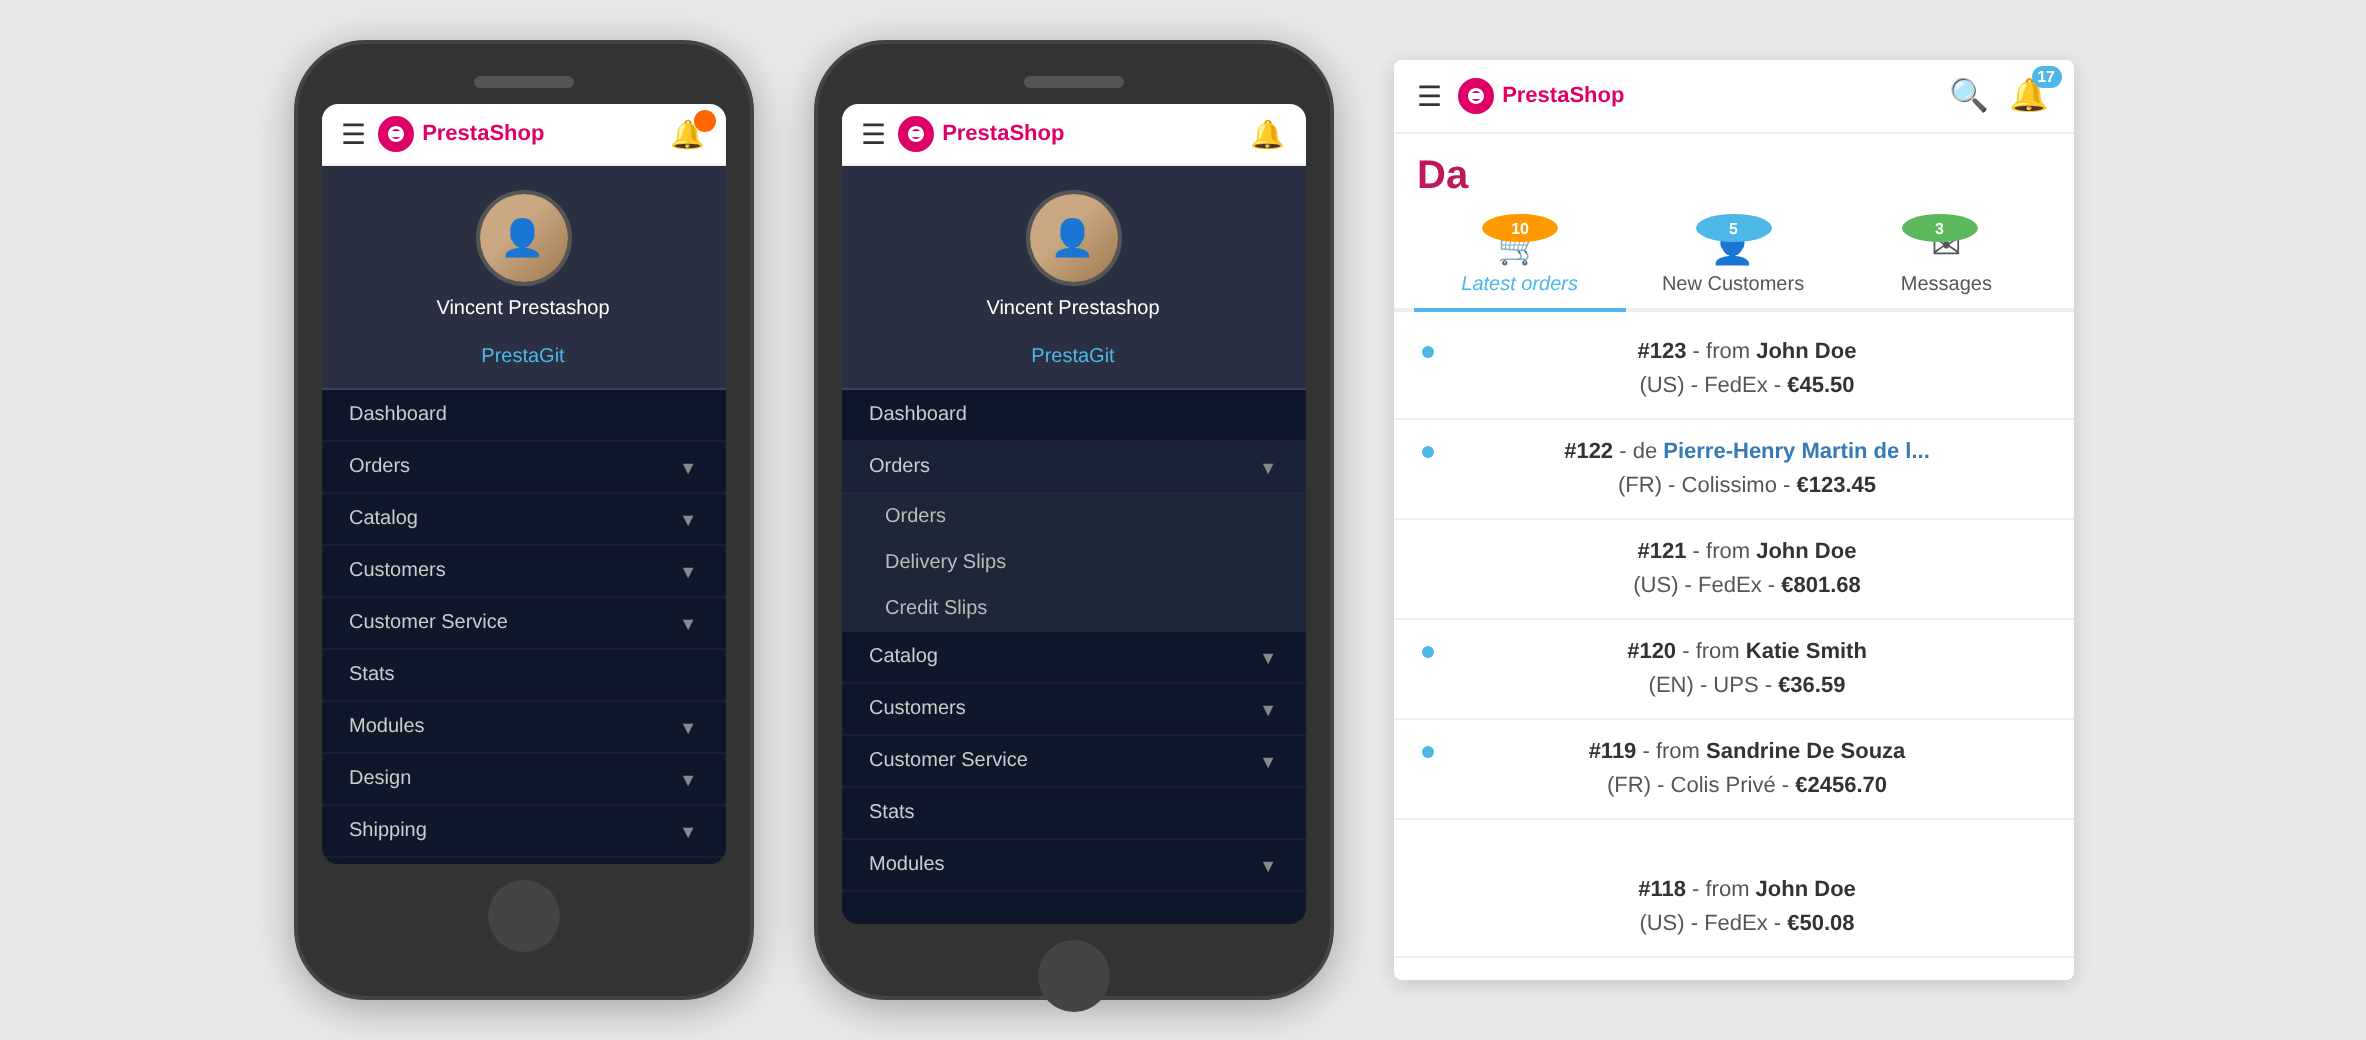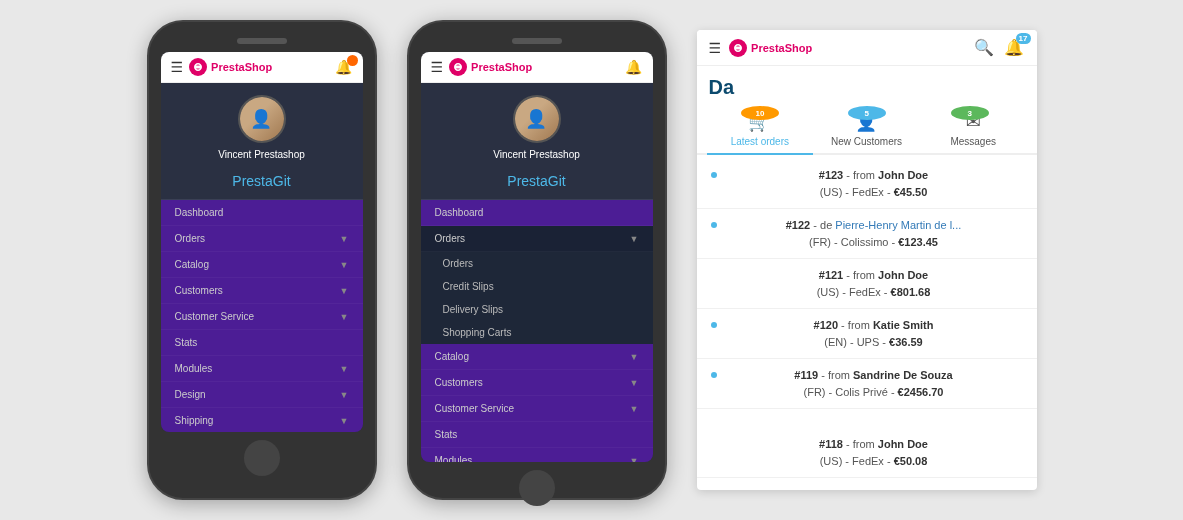--- a/index.html
+++ b/index.html
@@ -132,27 +132,27 @@
       font-size: 18px;
     }
     .profile-name {
       color: #fff;
       font-size: 10px;
       font-weight: 500;
       margin-bottom: 2px;
     }
     .profile-shop {
       color: #4db8e8;
-      font-size: 14px;
+      font-size: 10px;
       margin-top: 13px;
     }
 
     
     .sidebar-menu {
-      background: #4c1d95;
+      background: #0f172a;
       overflow-y: auto;
       height: calc(100% - 120px);
     }
     .sidebar-menu::-webkit-scrollbar { display: none; }
     .menu-item {
       display: flex;
       align-items: center;
       justify-content: space-between;
       padding: 7px 14px;
       color: #ccc;
@@ -194,21 +194,21 @@
       background: #fff;
       padding: 8px 12px;
       display: flex;
       align-items: center;
       gap: 8px;
       border-bottom: 1px solid #eee;
     }
     .right-title {
       font-size: 20px;
       font-weight: bold;
-      color: #0c4a6e;
+      color: #be185d;
       padding: 10px 12px 4px;
     }
     .tabs-row {
       display: flex;
       border-bottom: 2px solid #eee;
       padding: 0 10px;
     }
     .tab-item {
       display: flex;
       flex-direction: column;
@@ -245,21 +245,21 @@
       justify-content: center;
       font-weight: bold;
     }
     .tab-badge.blue { background: #4db8e8; }
     .tab-badge.green { background: #5cb85c; }
     .tab-label {
       font-size: 10px;
       color: #555;
       text-align: center;
     }
-    .tab-item.active .tab-label { color: #4db8e8; }
+    .tab-item.active .tab-label { color: #4db8e8; font-style: italic; }
 
     
     .order-list {
       overflow-y: auto;
       height: calc(100% - 130px);
       padding: 4px 0;
       text-align: center;
     }
     .order-item {
       padding: 8px 14px;
@@ -277,21 +277,21 @@
       margin-top: 5px;
       flex-shrink: 0;
     }
     .order-text { flex: 1; }
     .order-line {
       font-size: 11px;
       color: #555;
       line-height: 1.5;
     }
     .order-line strong { color: #333; font-weight: 600; }
-    .order-line .bold-blue { color: #337ab7; font-weight: 400; }
+    .order-line .bold-blue { color: #337ab7; font-weight: 700; }
 
     
     .right-header-icons {
       display: flex;
       align-items: center;
       gap: 10px;
     }
     .search-icon-btn {
       font-size: 16px;
       color: #555;
@@ -416,23 +416,22 @@
 
     <div class="sidebar-menu" style="height:calc(100% - 130px);">
       <div class="menu-item">
         <span>Dashboard</span>
       </div>
       <div class="menu-item active" style="background:#1a2235;">
         <span>Orders</span>
         <span class="chevron">▼</span>
       </div>
       <div class="submenu-item">Orders</div>
+      <div class="submenu-item">Delivery Slips</div>
       <div class="submenu-item">Credit Slips</div>
-      <div class="submenu-item">Delivery Slips</div>
-      <div class="submenu-item">Shopping Carts</div>
       <div class="menu-item">
         <span>Catalog</span>
         <span class="chevron">▼</span>
       </div>
       <div class="menu-item">
         <span>Customers</span>
         <span class="chevron">▼</span>
       </div>
       <div class="menu-item">
         <span>Customer Service</span>

